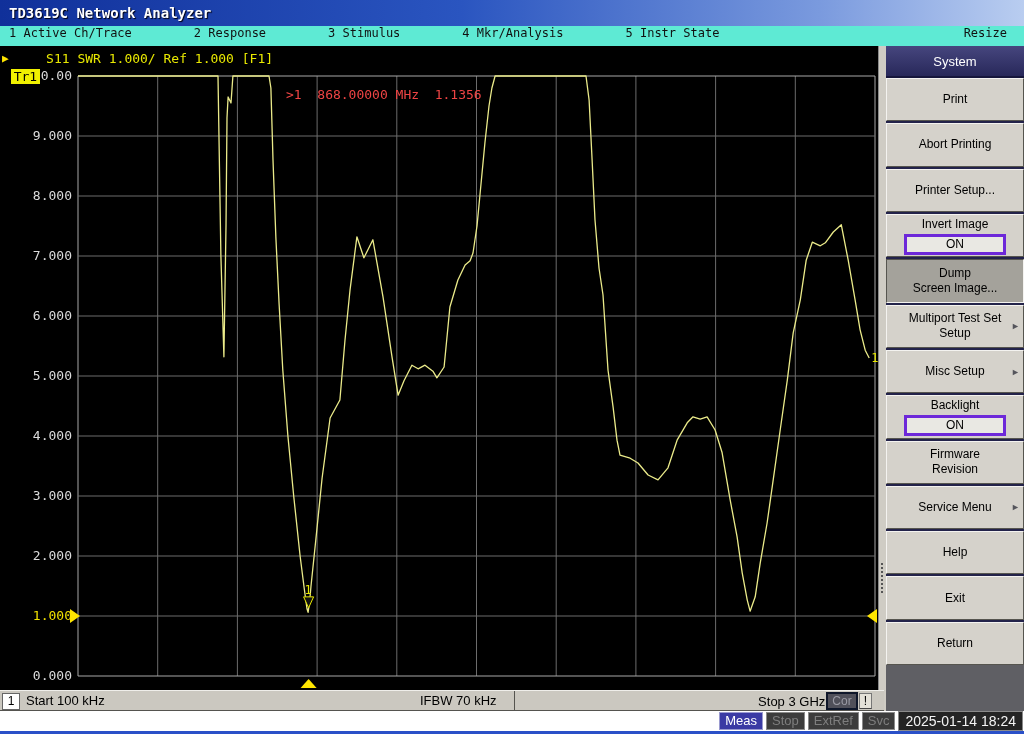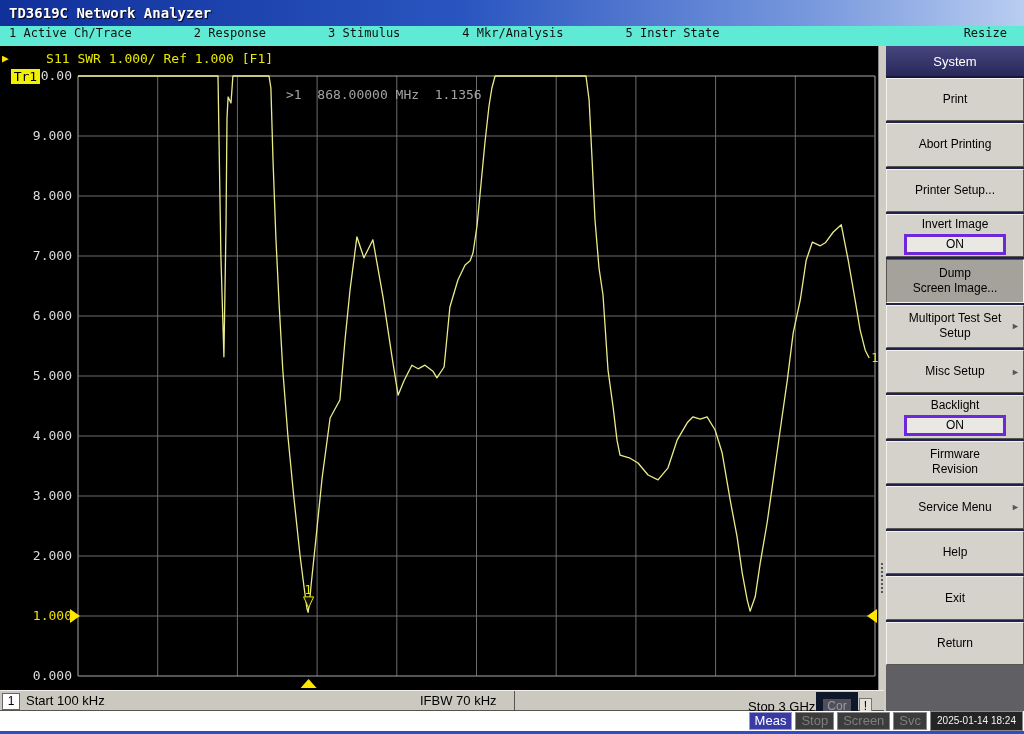--- a/index.html
+++ b/index.html
@@ -16,21 +16,21 @@
     font:12px "DejaVu Sans Mono",monospace;color:#111;gap:44px;}
   .menubar .mi{padding:0 9px;white-space:pre;cursor:default;}
   .menubar .resize{position:absolute;right:8px;}
   
   .workspace{position:absolute;left:0;top:46px;width:878px;height:644px;background:#000;}
   .trace-header{position:absolute;left:2px;top:4px;height:16px;display:flex;align-items:center;
     font:13px "DejaVu Sans Mono",monospace;color:#e8e800;white-space:pre;}
   .tr-arrow{color:#ffe600;font-size:11px;margin-right:2px;}
   .tr-chip{background:#f0f000;color:#000;padding:0 3px;margin-right:6px;margin-top:36px;}
   .marker-readout{position:absolute;left:286px;top:41px;font:13px "DejaVu Sans Mono",monospace;
-    color:#a3a3a3;white-space:pre;}
+    color:#ef4444;white-space:pre;}
   svg text{user-select:none;}
   .gl{stroke:#6c6c6c;stroke-width:1;}
   .gb{stroke:#a8a8a8;stroke-width:1;}
   .trace{fill:none;stroke:#ebeb8a;stroke-width:1.3;stroke-linejoin:round;}
   .ylab{fill:#dcdcdc;font:13px "DejaVu Sans Mono",monospace;text-anchor:end;}
   .ylab.ref{fill:#f0e000;}
   .mkr{fill:#111;stroke:#e8e800;stroke-width:1;}
   .fill-mkr{fill:#ffe600;stroke:none;}
   .mtext{fill:#e8e800;font:12px "DejaVu Sans Mono",monospace;}
   
@@ -60,32 +60,32 @@
   
   .strip{position:absolute;left:0;top:690px;width:884px;height:21px;background:#cbc8c0;
     border-top:1px solid #efeeea;border-bottom:1px solid #55544f;box-sizing:border-box;
     font:13px "Liberation Sans",sans-serif;color:#000;}
   .ch-box{position:absolute;left:2px;top:2px;width:16px;height:15px;background:#fff;
     border:1px solid #666;text-align:center;font-size:12px;line-height:15px;}
   .strip .start{position:absolute;left:26px;top:2px;}
   .strip .ifbw{position:absolute;left:396px;top:2px;margin-left:24px;}
   .strip .divider{position:absolute;left:514px;top:0;width:1px;height:19px;background:#55544f;}
   .strip .rgroup{position:absolute;right:12px;top:1px;display:flex;align-items:center;gap:1px;}
-  .cor-badge{background:#50505a;color:#9a9aa4;border:7px solid #0f172a;padding:0 4px;
+  .cor-badge{background:#50505a;color:#9a9aa4;border:2px solid #0f172a;padding:0 4px;
     font-size:12px;line-height:14px;}
   .alert-badge{background:#e4e1d8;color:#000;border:1px solid #777;border-bottom-color:#444;
     padding:0 4px;font-size:12px;line-height:14px;}
   
   .bottombar{position:absolute;left:0;top:711px;width:1024px;height:20px;background:#ffffff;
     display:flex;align-items:center;justify-content:flex-end;gap:3px;
     font:13px "Liberation Sans",sans-serif;}
   .seg{padding:0 5px;line-height:16px;background:#3c3c3c;color:#7e7e7e;border:1px solid #8a8a8a;}
   .seg.active{background:#3a3aa4;color:#fff;border-color:#9a9ad0;}
   .dt{padding:0 6px;margin-right:1px;line-height:18px;background:#242424;color:#f4f4f4;
-    border:1px solid #8a8a8a;font-size:10px;}
+    border:1px solid #8a8a8a;font-size:14px;}
   .blue-edge{position:absolute;left:0;top:731px;width:1024px;height:3px;background:#2a50c8;}
 </style>
 </head>
 <body>
 
 <div class="screen">
 
   <div class="titlebar">
     <span>TD3619C Network Analyzer</span>
   </div>
@@ -216,19 +216,19 @@
     <span class="rgroup">
       <span>Stop 3 GHz</span>
       <span class="cor-badge">Cor</span>
       <span class="alert-badge">!</span>
     </span>
   </div>
 
   <div class="bottombar">
     <span class="seg active">Meas</span>
     <span class="seg">Stop</span>
-    <span class="seg">Screen</span>
+    <span class="seg">ExtRef</span>
     <span class="seg">Svc</span>
     <span class="dt">2025-01-14 18:24</span>
   </div>
   <div class="blue-edge"></div>
 
 </div>
 
 </body></html>

